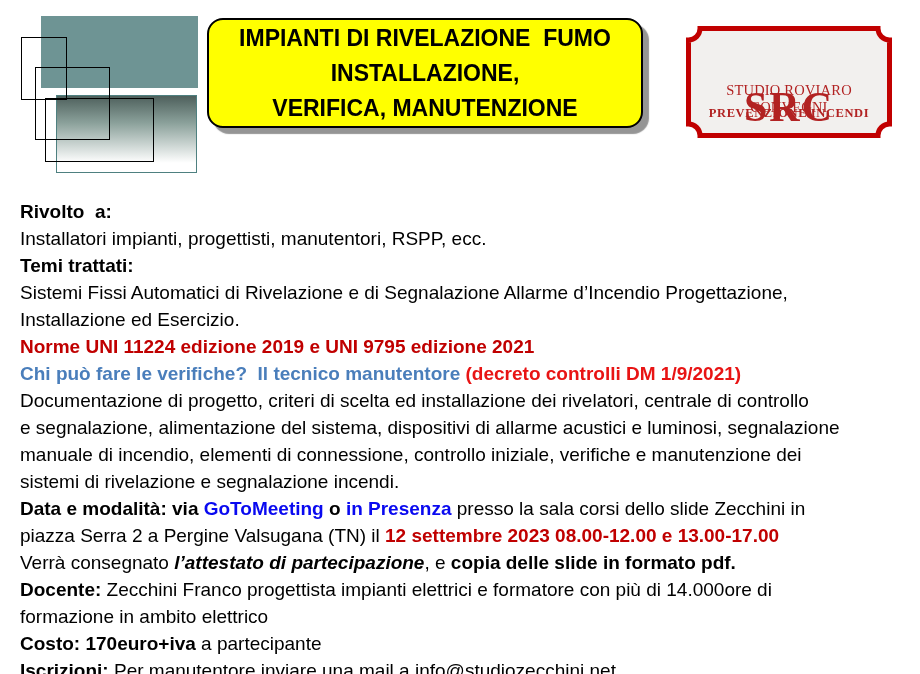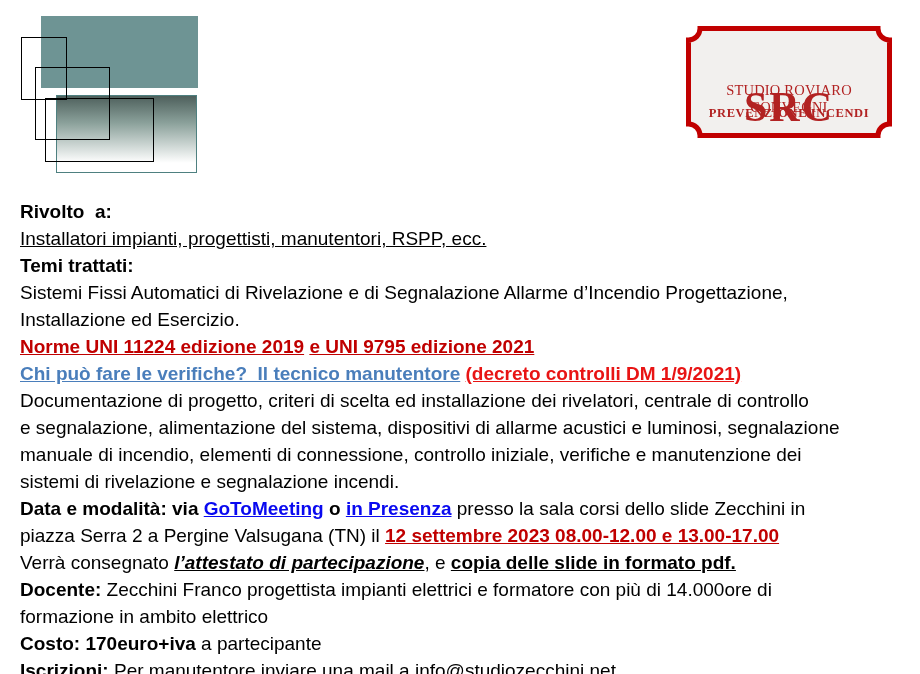--- a/index.html
+++ b/index.html
@@ -50,39 +50,44 @@
   .src-sub{position:absolute;left:0;top:80px;width:100%;font-size:12.5px;font-weight:bold;letter-spacing:0.6px;}
 
   
   .body-text{
     position:absolute;left:20px;top:198px;width:898px;
     font-size:19px;line-height:27px;color:#000;
   }
   .line{white-space:pre;}
   .b{font-weight:bold;}
   .i{font-style:italic;}
-  .u{text-decoration:underline;margin-top:24px;}
+  .u{margin-top:24px;}
   .red{color:var(--red,#c00000);}
   .red2{color:var(--red2,#e81414);}
   .blue{color:var(--steel_blue,#4a7ebb);}
   .link{color:var(--link_blue,#0909f0);cursor:pointer;}
 </style>
 </head>
 <body>
 
 <div class="slide">
 
   <div class="logo-group">
     <div class="rect-back"></div>
     <div class="rect-grad"></div>
     <div class="outline outline-a"></div>
     <div class="outline outline-b"></div>
     <div class="outline outline-c"></div>
   </div>
 
+  <div class="title-box">
+    <div>IMPIANTI DI RIVELAZIONE  FUMO</div>
+    <div>INSTALLAZIONE,</div>
+    <div>VERIFICA, MANUTENZIONE</div>
+  </div>
 
   <div class="src-logo">
     <svg width="206" height="112" viewBox="0 0 206 112">
       <path d="M 14 2.5 L 192 2.5 A 11.5 11.5 0 0 0 203.5 14 L 203.5 98 A 11.5 11.5 0 0 0 192 109.5 L 14 109.5 A 11.5 11.5 0 0 0 2.5 98 L 2.5 14 A 11.5 11.5 0 0 0 14 2.5 Z" fill="#f2f0ee" stroke="#c10000" stroke-width="5"></path>
     </svg>
     <div class="src-acronym">SRC</div>
     <div class="src-name">STUDIO ROVIARO CONVEGNI</div>
     <div class="src-sub">PREVENZIONE INCENDI</div>
   </div>
 

